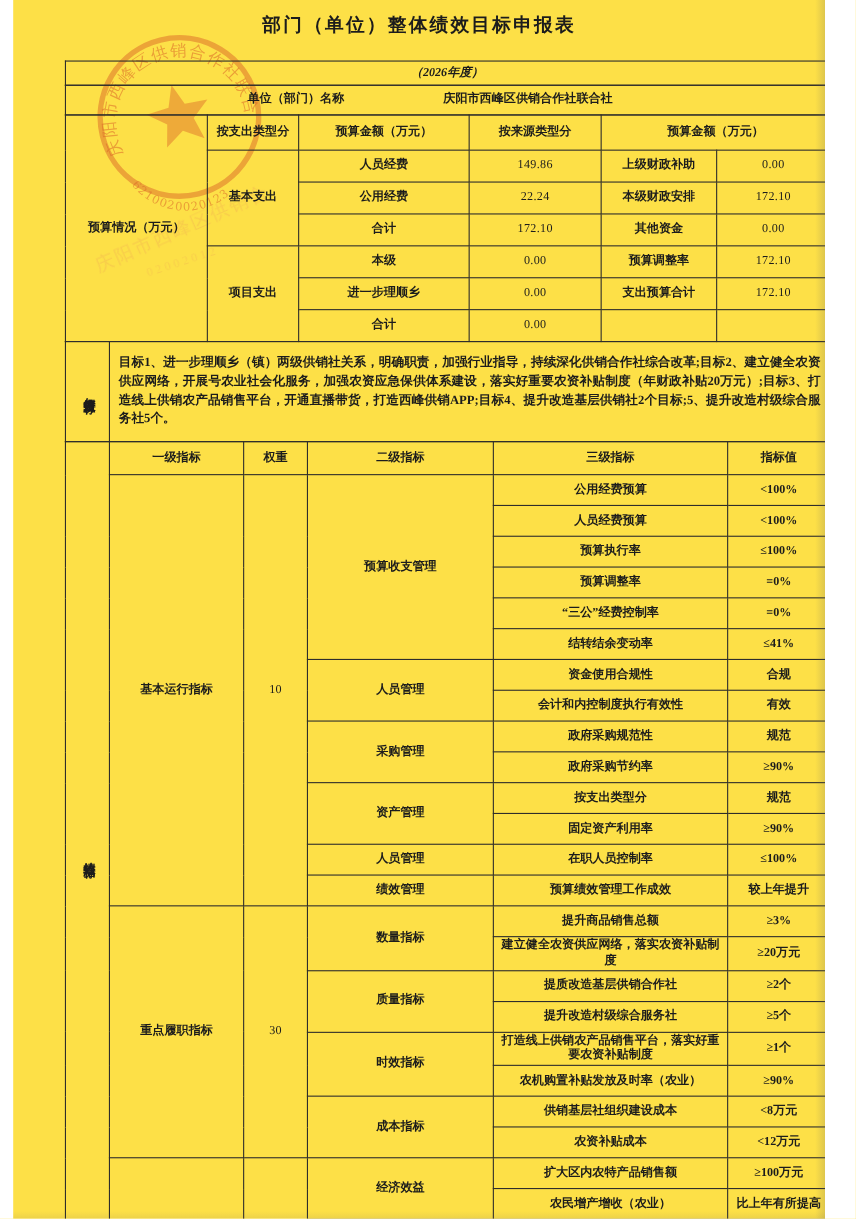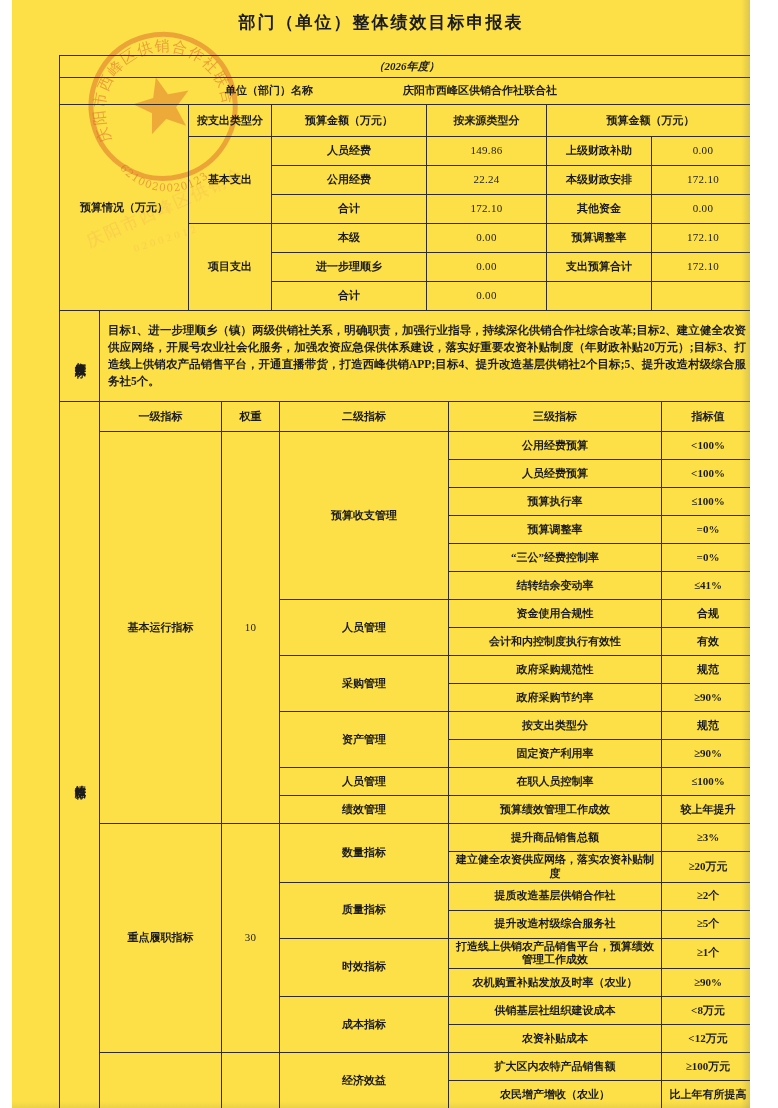--- a/index.html
+++ b/index.html
@@ -280,21 +280,21 @@
         <td class="ir" rowspan="2">质量指标</td>
         <td class="ir">提质改造基层供销合作社</td>
             <td class="ir">≥2个</td>
           </tr>
       <tr>
             <td class="ir">提升改造村级综合服务社</td>
             <td class="ir">≥5个</td>
           </tr>
       <tr>
         <td class="ir" rowspan="2">时效指标</td>
-        <td class="ir">打造线上供销农产品销售平台，预算绩效管理工作成效</td>
+        <td class="ir">打造线上供销农产品销售平台，落实好重要农资补贴制度</td>
             <td class="ir">≥1个</td>
           </tr>
       <tr>
             <td class="ir">农机购置补贴发放及时率（农业）</td>
             <td class="ir">≥90%</td>
           </tr>
       <tr>
         <td class="ir" rowspan="2">成本指标</td>
         <td class="ir">供销基层社组织建设成本</td>
             <td class="ir">&lt;8万元</td>

